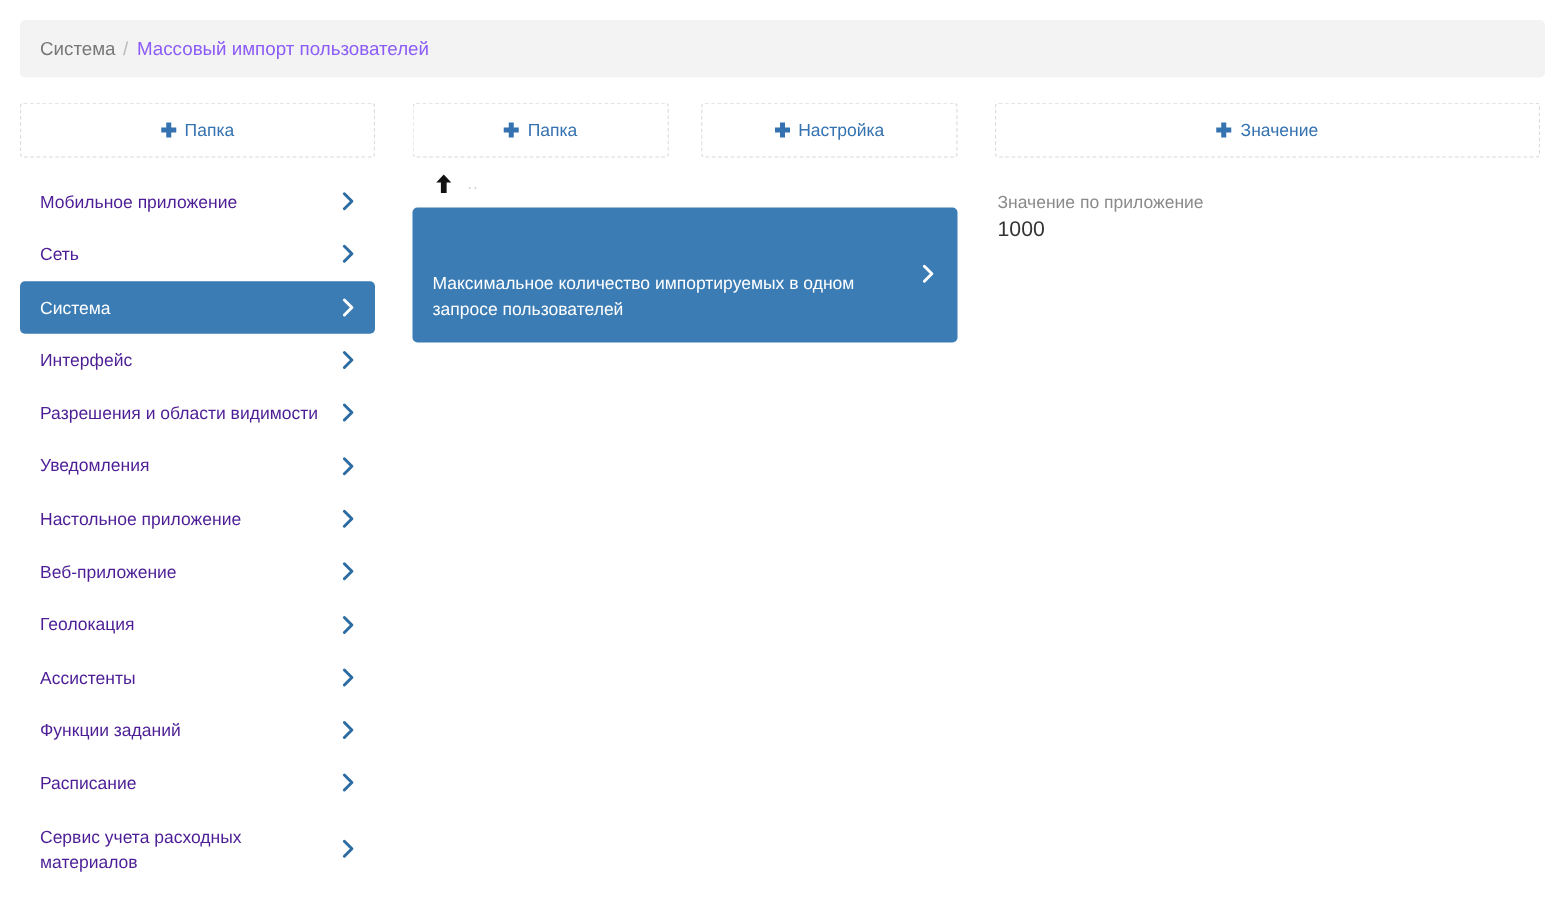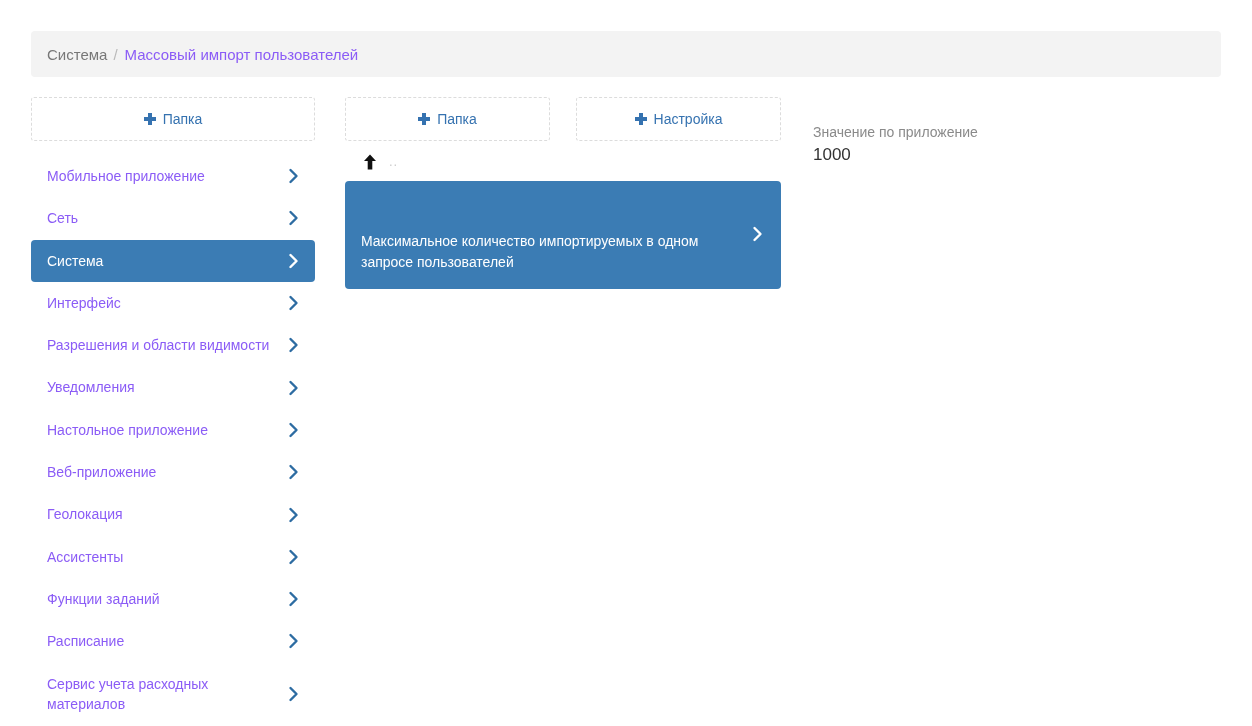--- a/index.html
+++ b/index.html
@@ -15,21 +15,21 @@
     font-family: "Liberation Sans", sans-serif;
     font-size: 14px;
     color: #333333;
     overflow: hidden;
   }
 
   .page {
     position: relative;
     width: 1252px;
     height: 726px;
-    padding: 31px;
+    padding: 16px;
   }
 
   
   .breadcrumb-bar {
     height: 46px;
     background: #f3f3f3;
     border-radius: 4px;
     display: flex;
     align-items: center;
     padding: 0 16px;
@@ -106,21 +106,21 @@
   .section-list {
     margin-top: 14px;
   }
   .section-item {
     display: flex;
     align-items: center;
     justify-content: space-between;
     gap: 8px;
     padding: 11px 14px 11px 16px;
     border-radius: 4px;
-    color: #8b5cf6;
+    color: #4c1d95;
     font-size: 14px;
     line-height: 1.45;
     cursor: pointer;
     min-height: 42px;
   }
   .section-item.active {
     background: #3b7cb4;
     color: #ffffff;
   }
   .section-label {
@@ -351,20 +351,26 @@
               </svg>
             </span>
           </div>
         </div>
     </div>
 
     <div class="col-spacer-2"></div>
 
     <div class="col-values">
 
+      <div class="add-row">
+        <button class="add-btn">
+          <span class="plus-icon"></span>
+          <span>Значение</span>
+        </button>
+      </div>
 
       <div class="value-block">
         <div class="value-caption">Значение по приложение</div>
         <div class="value-amount">1000</div>
       </div>
     </div>
 
   </div>
 </div>
 

